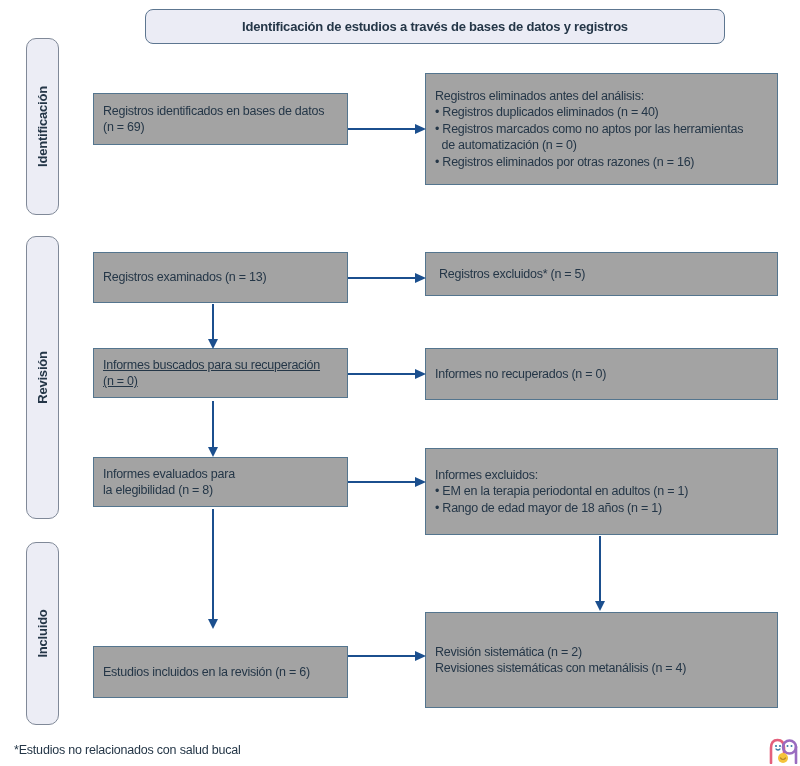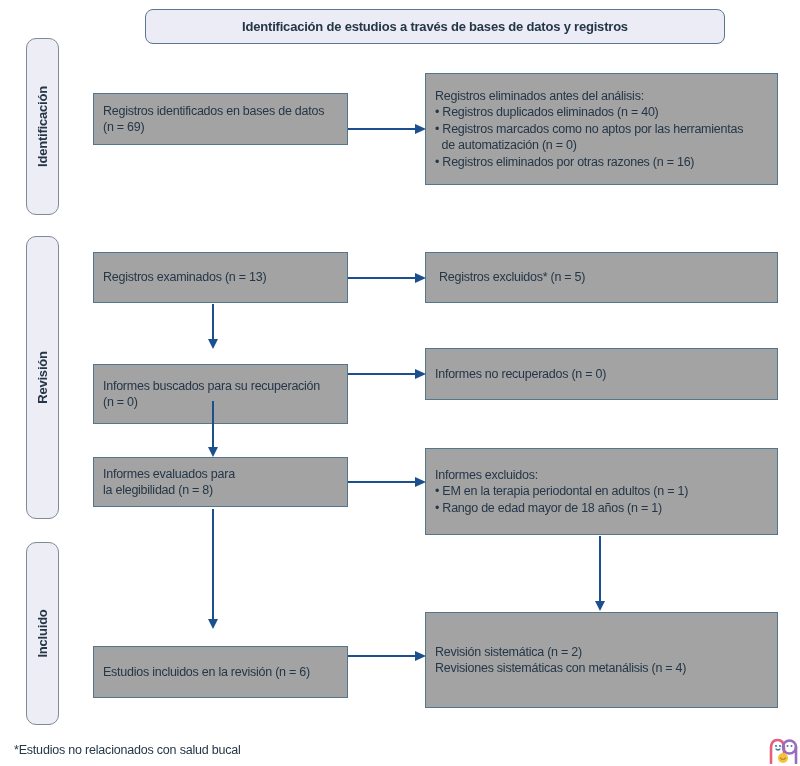--- a/index.html
+++ b/index.html
@@ -44,25 +44,25 @@
     padding:4px 9px;
   }
   .box span{
     font-size:12.5px;line-height:1.32;letter-spacing:-0.25px;
     white-space:pre-wrap;
   }
   .col-left{left:93px;width:255px;}
   .col-right{left:425px;width:353px;}
   #L1{top:93px;height:52px;}
   #L2{top:252px;height:51px;}
-  #L3{top:364px;height:60px;}
+  #L3{top:348px;height:50px;text-decoration:underline;}
   #L4{top:457px;height:50px;}
   #L5{top:646px;height:52px;}
   #R1{top:73px;height:112px;}
-  #R2{top:252px;height:51px;padding-left:13px;}
+  #R2{top:252px;height:44px;padding-left:13px;}
   #R3{top:348px;height:52px;}
   #R4{top:448px;height:87px;align-items:center;}
   #R5{top:612px;height:96px;}
   .arrows{position:absolute;left:0;top:0;pointer-events:none;}
   .arrows line{stroke:var(--accent);stroke-width:2;}
   .arrows polygon{fill:var(--accent);}
   .footnote{
     position:absolute;left:14px;top:743px;font-size:12.5px;letter-spacing:-0.2px;
     white-space:nowrap;
   }

